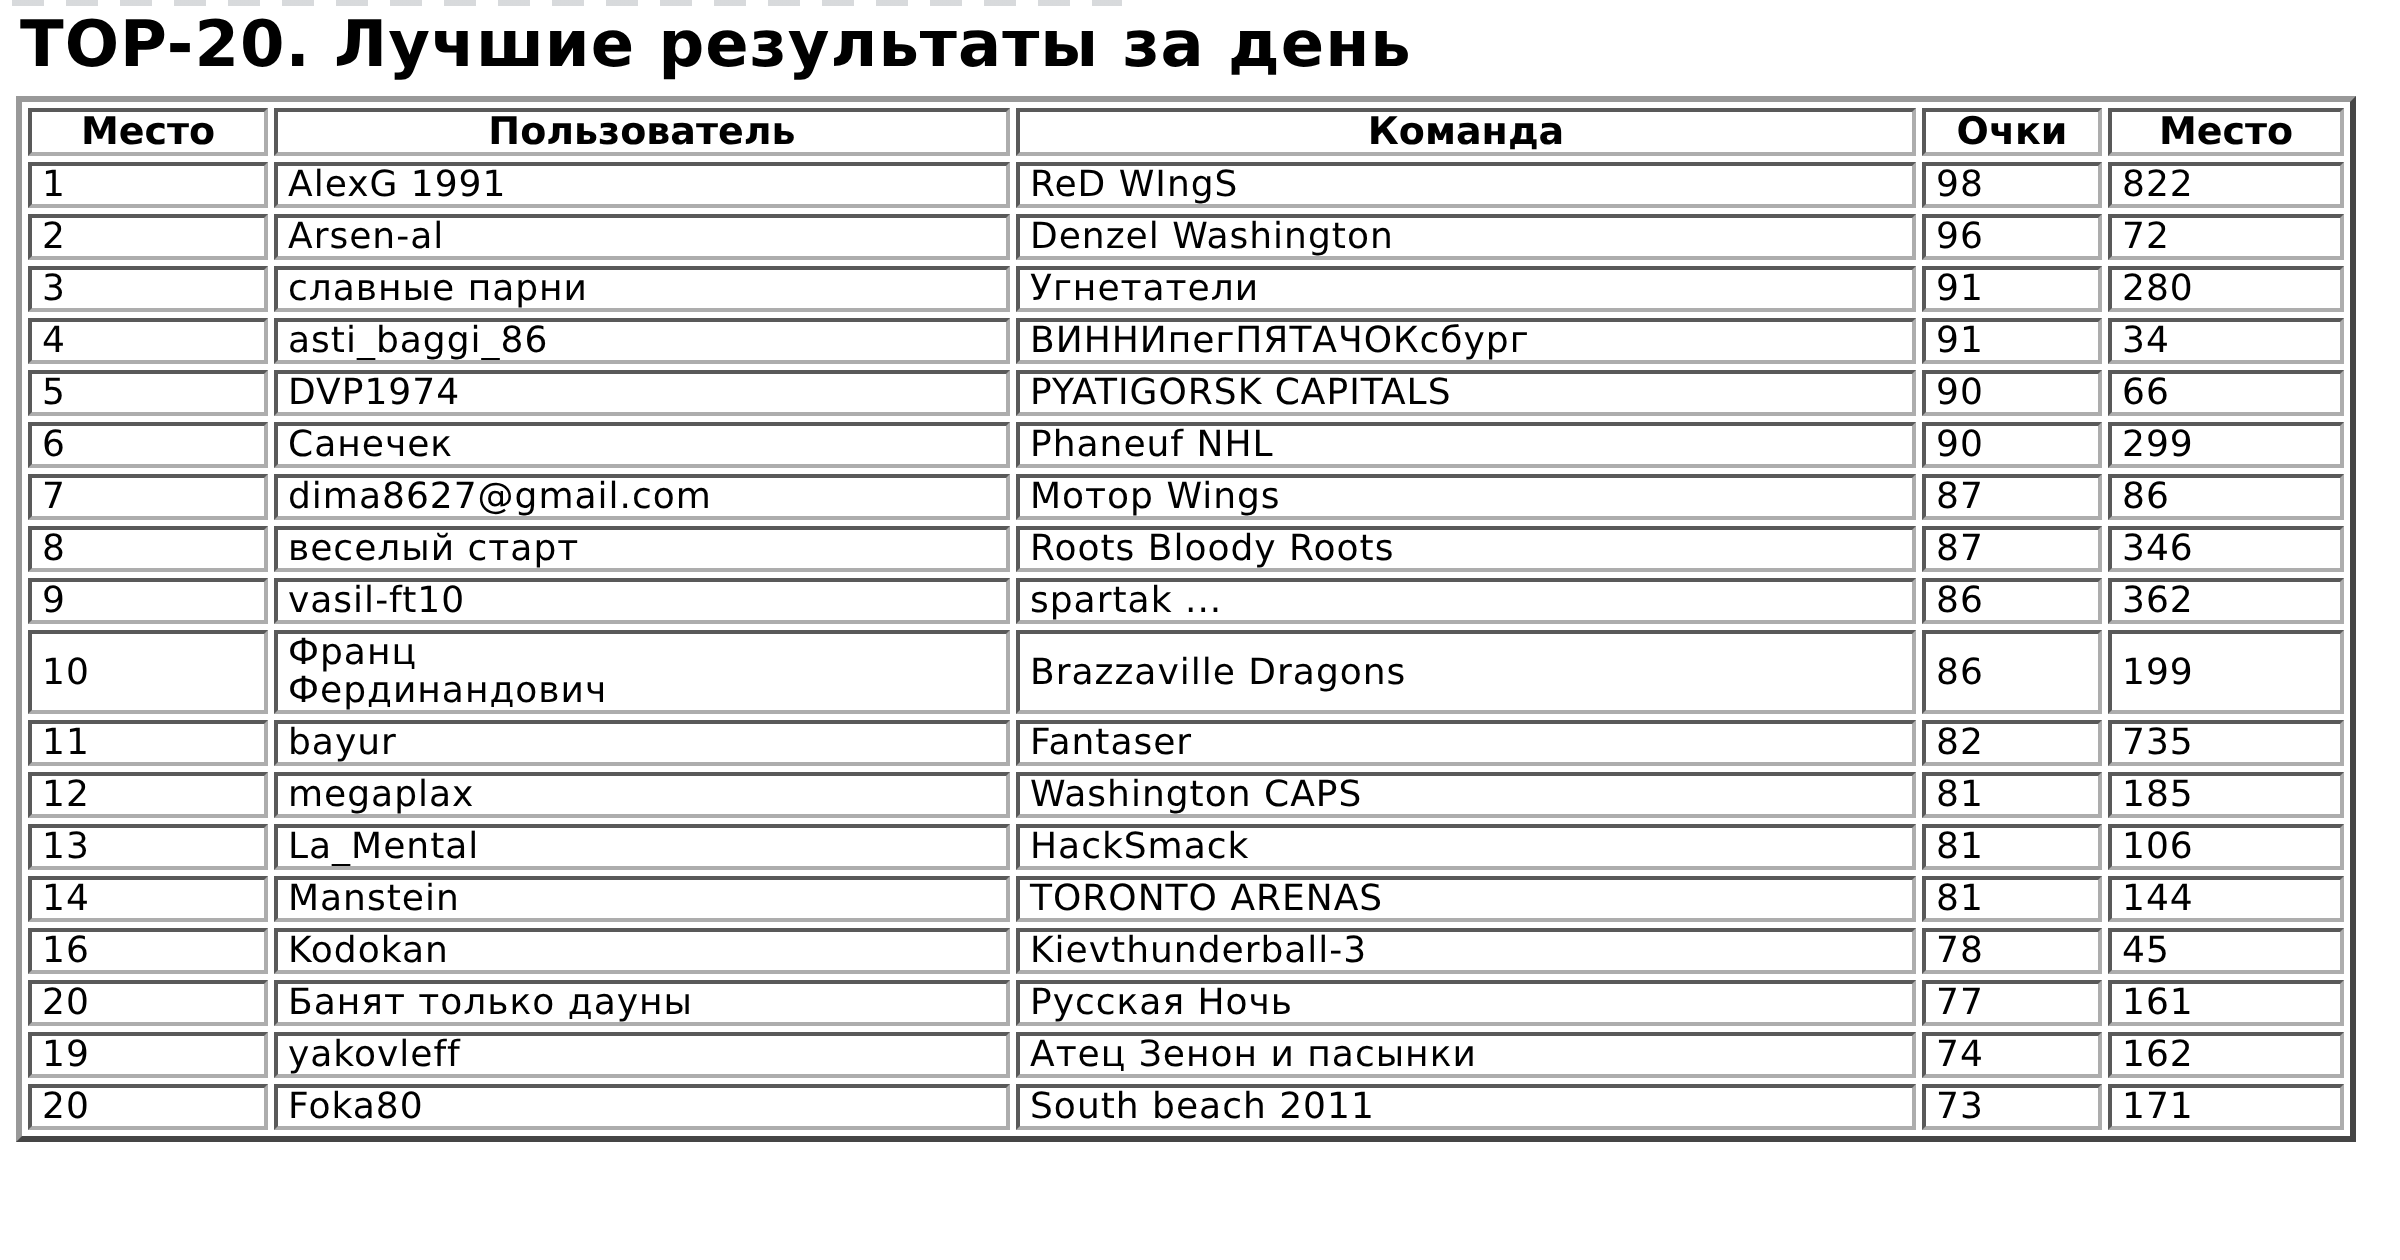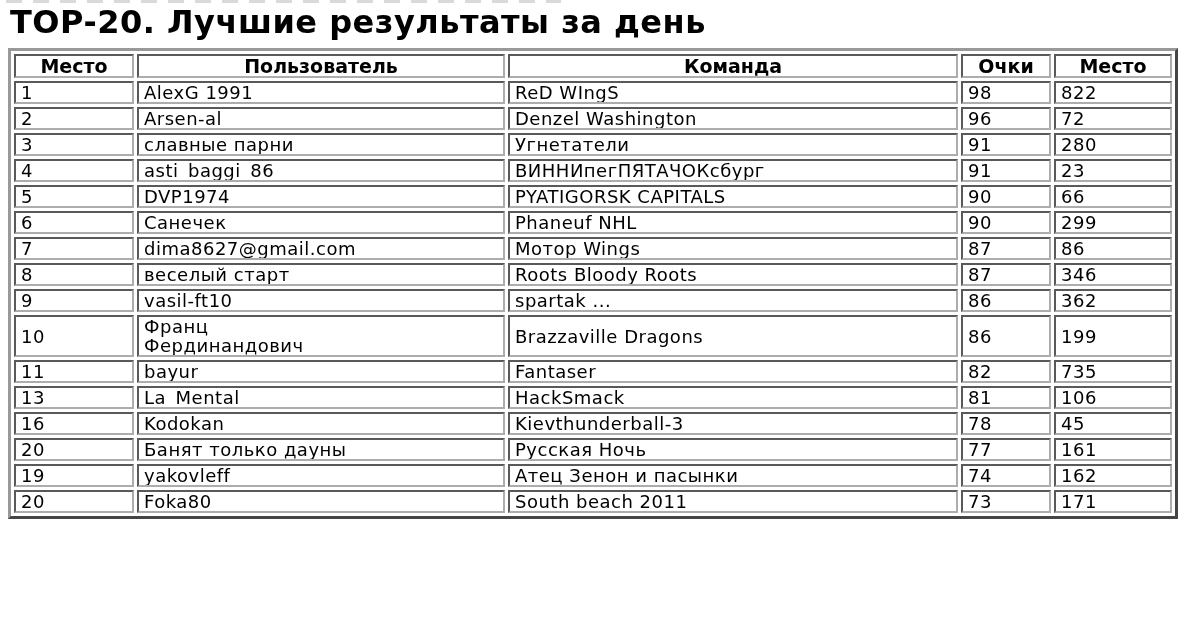--- a/index.html
+++ b/index.html
@@ -103,21 +103,21 @@
         <td>славные парни</td>
         <td>Угнетатели</td>
         <td>91</td>
         <td>280</td>
       </tr>
       <tr>
         <td>4</td>
         <td>asti_baggi_86</td>
         <td>ВИННИпегПЯТАЧОКсбург</td>
         <td>91</td>
-        <td>23</td>
+        <td>34</td>
       </tr>
       <tr>
         <td>5</td>
         <td>DVP1974</td>
         <td>PYATIGORSK CAPITALS</td>
         <td>90</td>
         <td>66</td>
       </tr>
       <tr>
         <td>6</td>
@@ -156,27 +156,41 @@
         <td>199</td>
       </tr>
       <tr>
         <td>11</td>
         <td>bayur</td>
         <td>Fantaser</td>
         <td>82</td>
         <td>735</td>
       </tr>
       <tr>
+        <td>12</td>
+        <td>megaplax</td>
+        <td>Washington CAPS</td>
+        <td>81</td>
+        <td>185</td>
+      </tr>
+      <tr>
         <td>13</td>
         <td>La_Mental</td>
         <td>HackSmack</td>
         <td>81</td>
         <td>106</td>
       </tr>
       <tr>
+        <td>14</td>
+        <td>Manstein</td>
+        <td>TORONTO ARENAS</td>
+        <td>81</td>
+        <td>144</td>
+      </tr>
+      <tr>
         <td>16</td>
         <td>Kodokan</td>
         <td>Kievthunderball-3</td>
         <td>78</td>
         <td>45</td>
       </tr>
       <tr>
         <td>20</td>
         <td>Банят только дауны</td>
         <td>Русская Ночь</td>

